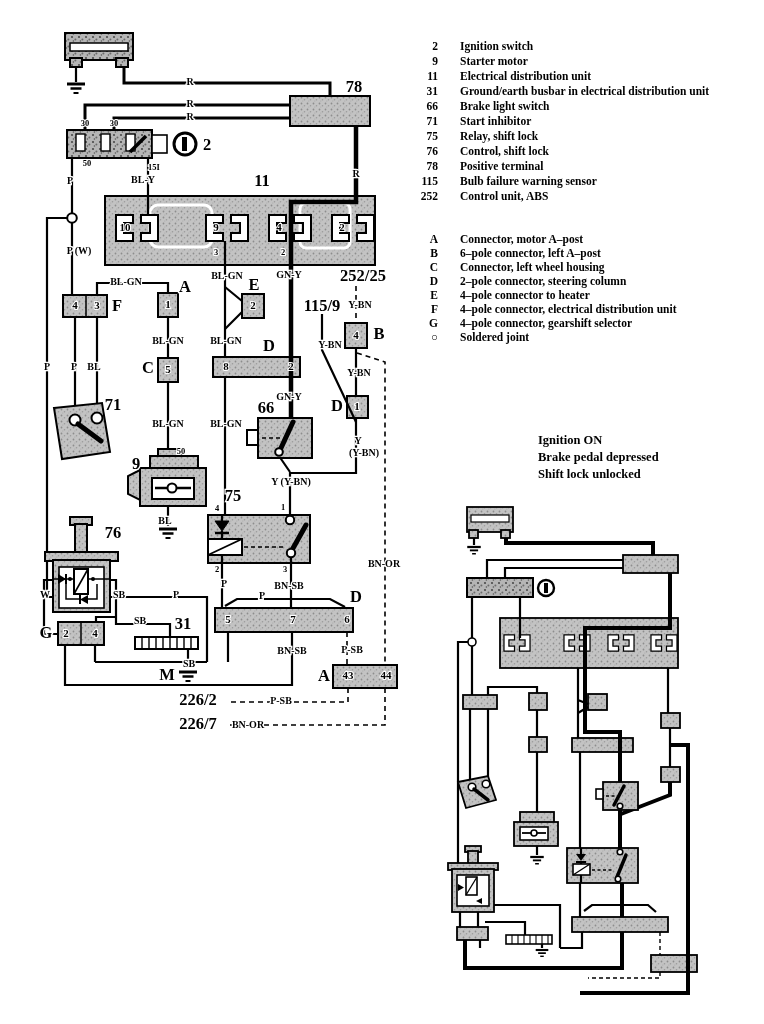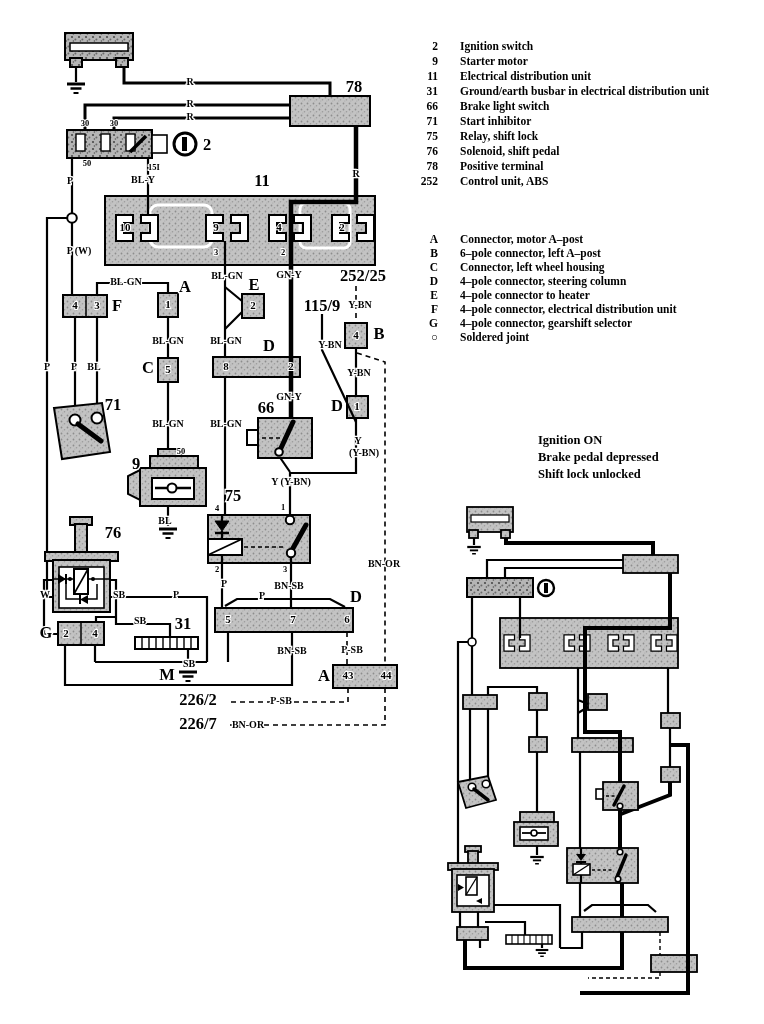--- a/index.html
+++ b/index.html
@@ -464,48 +464,52 @@
       <div class="legend-row">
         <span class="legend-id">71</span>
         <span class="legend-label">Start inhibitor</span>
       </div>
       <div class="legend-row">
         <span class="legend-id">75</span>
         <span class="legend-label">Relay, shift lock</span>
       </div>
       <div class="legend-row">
         <span class="legend-id">76</span>
-        <span class="legend-label">Solenoid, shift pedal</span>
+        <span class="legend-label">Control, shift lock</span>
       </div>
       <div class="legend-row">
         <span class="legend-id">78</span>
         <span class="legend-label">Positive terminal</span>
       </div>
       <div class="legend-row">
+        <span class="legend-id">115</span>
+        <span class="legend-label">Bulb failure warning sensor</span>
+      </div>
+      <div class="legend-row">
         <span class="legend-id">252</span>
         <span class="legend-label">Control unit, ABS</span>
       </div>
     </div>
 
 <div class="legend connectors" id="legendConnectors">
       <div class="legend-row">
         <span class="legend-id">A</span>
         <span class="legend-label">Connector, motor A–post</span>
       </div>
       <div class="legend-row">
         <span class="legend-id">B</span>
         <span class="legend-label">6–pole connector, left A–post</span>
       </div>
       <div class="legend-row">
         <span class="legend-id">C</span>
         <span class="legend-label">Connector, left wheel housing</span>
       </div>
       <div class="legend-row">
         <span class="legend-id">D</span>
-        <span class="legend-label">4–pole connector, steering column</span>
+        <span class="legend-label">2–pole connector, steering column</span>
       </div>
       <div class="legend-row">
         <span class="legend-id">E</span>
         <span class="legend-label">4–pole connector to heater</span>
       </div>
       <div class="legend-row">
         <span class="legend-id">F</span>
         <span class="legend-label">4–pole connector, electrical distribution unit</span>
       </div>
       <div class="legend-row">

